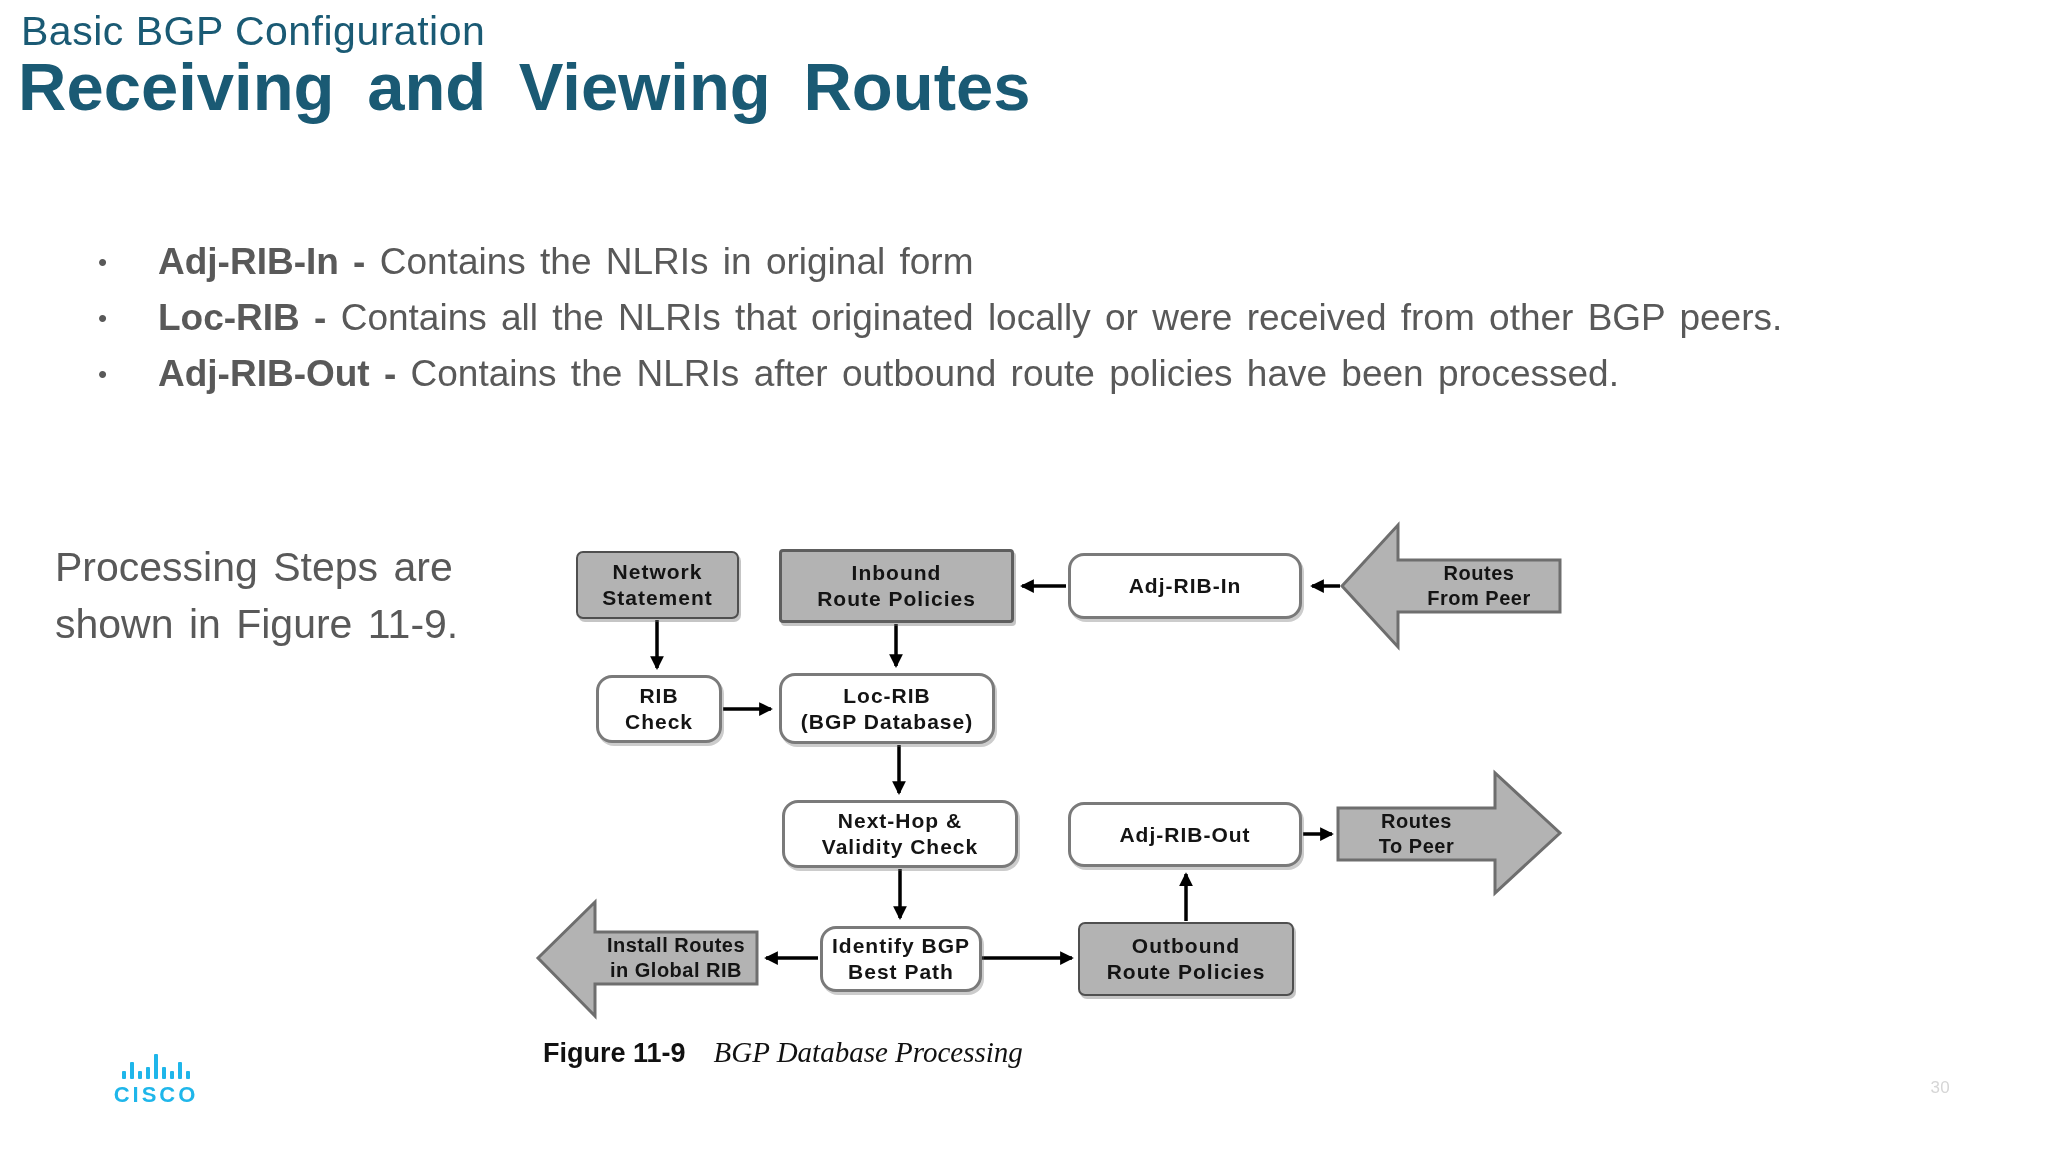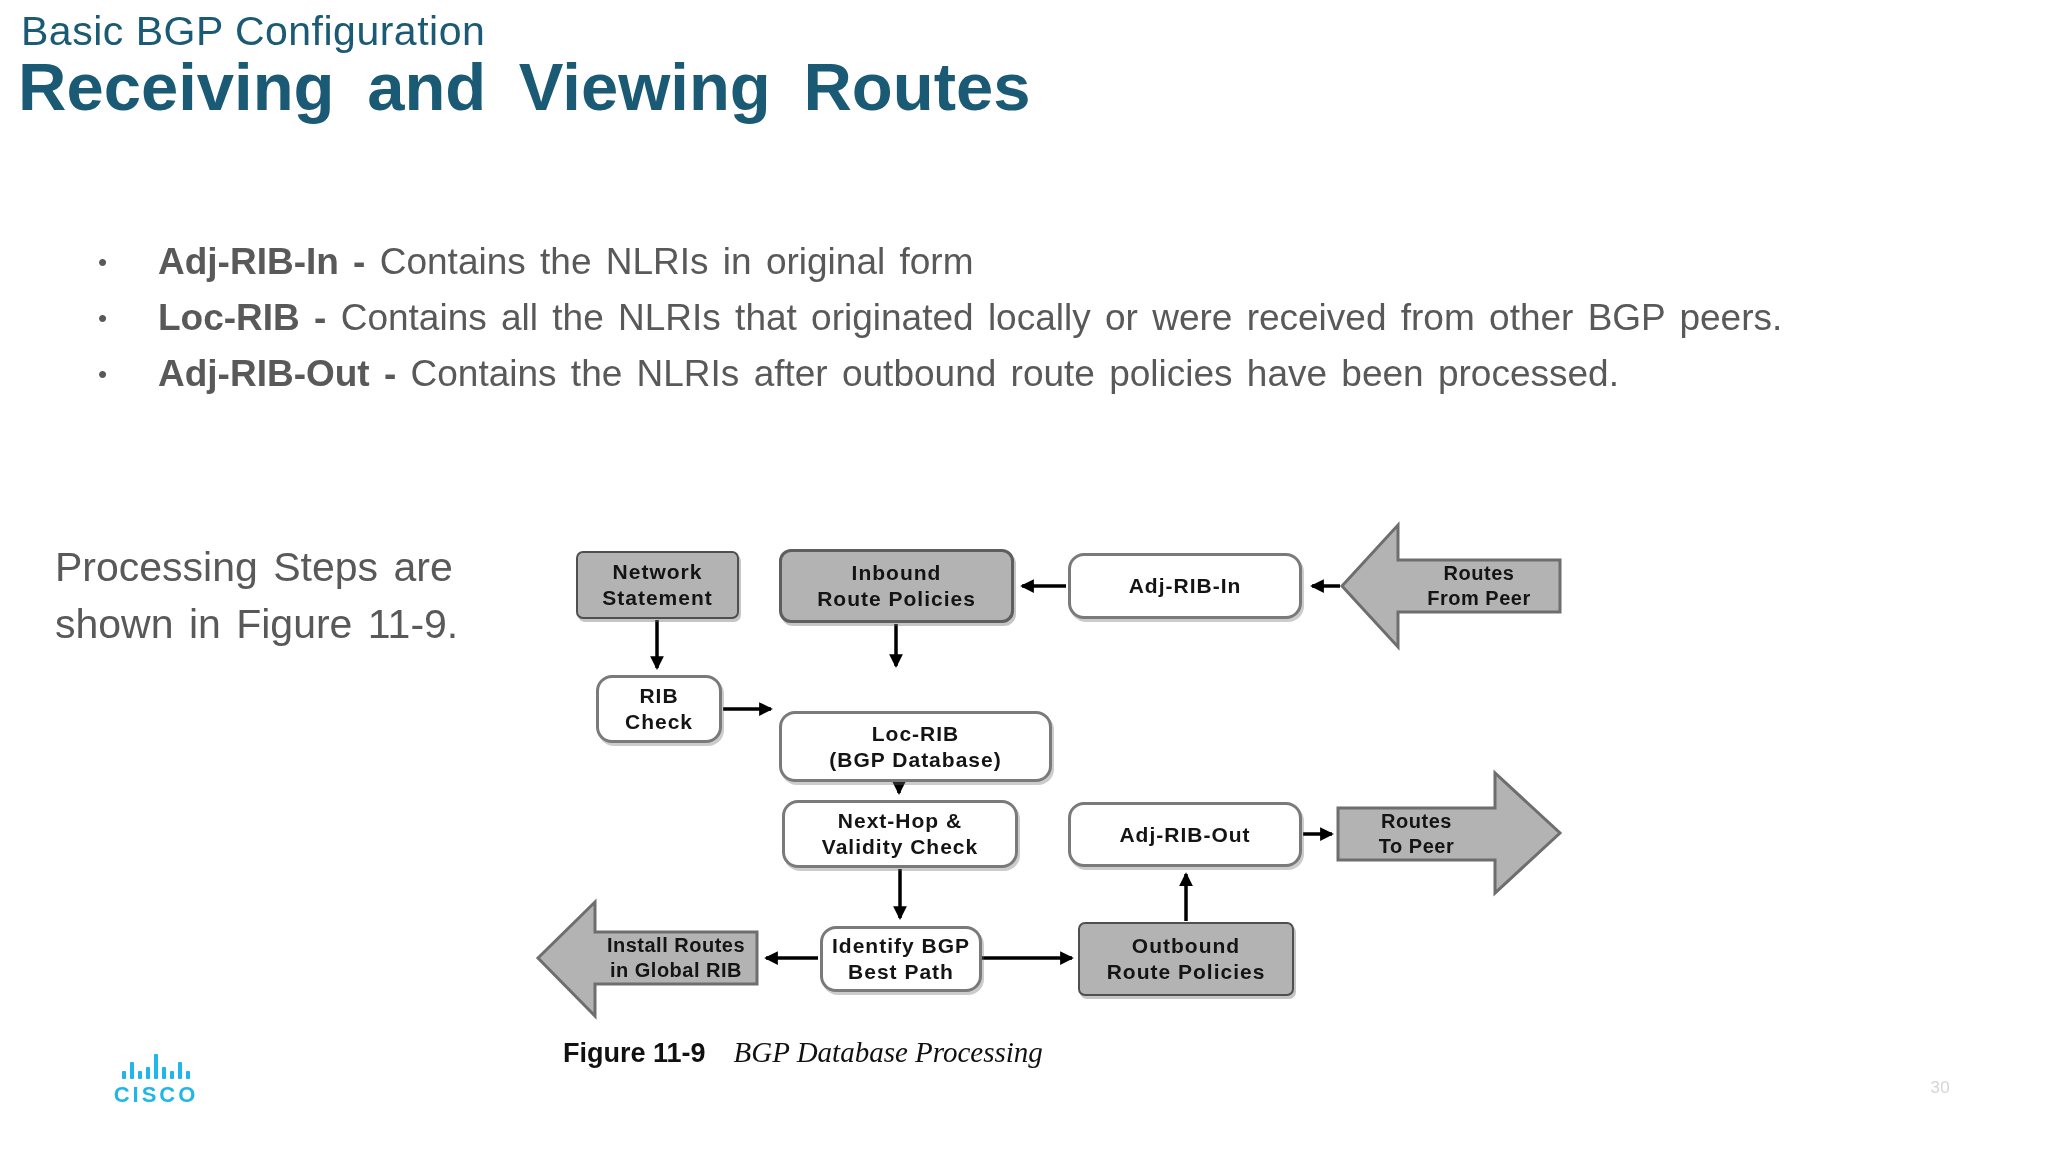--- a/index.html
+++ b/index.html
@@ -21,28 +21,28 @@
   .bullets li{display:flex;font-size:37px;line-height:56px;color:var(--body-gray);word-spacing:4px;}
   .bullets .marker{width:64px;flex:0 0 64px;font-size:26px;line-height:56px;text-align:left;padding-left:4px;}
   .bullets .term{font-weight:bold;}
   .note{position:absolute;left:55px;top:539px;font-size:41px;line-height:57px;color:var(--body-gray);white-space:pre-line;word-spacing:4px;}
 
   
   .node{position:absolute;display:flex;align-items:center;justify-content:center;text-align:center;
         font-weight:bold;font-size:21px;line-height:26px;letter-spacing:1px;color:#141414;white-space:pre-line;border-radius:7px;}
   .node.white{background:#ffffff;border:3px solid #7a7a7a;border-radius:16px;box-shadow:2px 3px 0 rgba(110,110,110,.35);}
   .node.gray{background:var(--box-gray);border:2px solid #4f4f4f;box-shadow:2px 3px 0 rgba(110,110,110,.4);}
-  .node.gray.rounded{border-radius:12px;border:3px solid #5e5e5e;}
+  .node.gray.rounded{border-radius:4px;border:3px solid #5e5e5e;}
   .arrow-label{position:absolute;display:flex;align-items:center;justify-content:center;text-align:center;
         font-weight:bold;font-size:20px;line-height:25px;letter-spacing:.5px;color:#141414;white-space:pre-line;}
   .diagram-svg{position:absolute;left:0;top:0;width:2048px;height:1153px;pointer-events:none;}
 
   
   .figure-caption{position:absolute;left:543px;top:1036px;display:flex;align-items:baseline;gap:28px;}
-  .figure-caption .cap-label{font-weight:bold;font-size:27px;color:#111;margin-left:20px;}
+  .figure-caption .cap-label{font-weight:bold;font-size:27px;color:#111;}
   .figure-caption .cap-title{font-family:"Liberation Serif",serif;font-style:italic;font-size:29px;color:#111;}
 
   
   .footer{position:absolute;top:1078px;left:0;width:1950px;display:flex;justify-content:flex-end;gap:62px;
           font-size:17px;color:var(--footer-gray);letter-spacing:.3px;}
 
   
   .logo{position:absolute;left:108px;top:1053px;width:96px;text-align:center;}
   .logo .bars{display:flex;align-items:flex-end;justify-content:center;gap:4px;height:26px;}
   .logo .bars span{display:block;width:4px;background:var(--cisco-blue);border-radius:1px;}
@@ -101,21 +101,21 @@
   <div class="node gray" style="left:576px;top:551px;width:163px;height:68px;">Network
 Statement</div>
   <div class="node gray rounded" style="left:779px;top:549px;width:235px;height:74px;">Inbound
 Route Policies</div>
   <div class="node white" style="left:1068px;top:553px;width:234px;height:66px;">Adj-RIB-In</div>
   <div class="arrow-label" style="left:1398px;top:560px;width:162px;height:52px;">Routes
 From Peer</div>
 
   <div class="node white" style="left:596px;top:675px;width:126px;height:68px;">RIB
 Check</div>
-  <div class="node white" style="left:779px;top:711px;width:273px;height:71px;">Loc-RIB
+  <div class="node white" style="left:779px;top:673px;width:216px;height:71px;">Loc-RIB
 (BGP Database)</div>
 
   <div class="node white" style="left:782px;top:800px;width:236px;height:68px;">Next-Hop &amp;
 Validity Check</div>
   <div class="node white" style="left:1068px;top:802px;width:234px;height:65px;">Adj-RIB-Out</div>
   <div class="arrow-label" style="left:1338px;top:808px;width:157px;height:52px;">Routes
 To Peer</div>
 
   <div class="arrow-label" style="left:595px;top:932px;width:162px;height:52px;">Install Routes
 in Global RIB</div>

